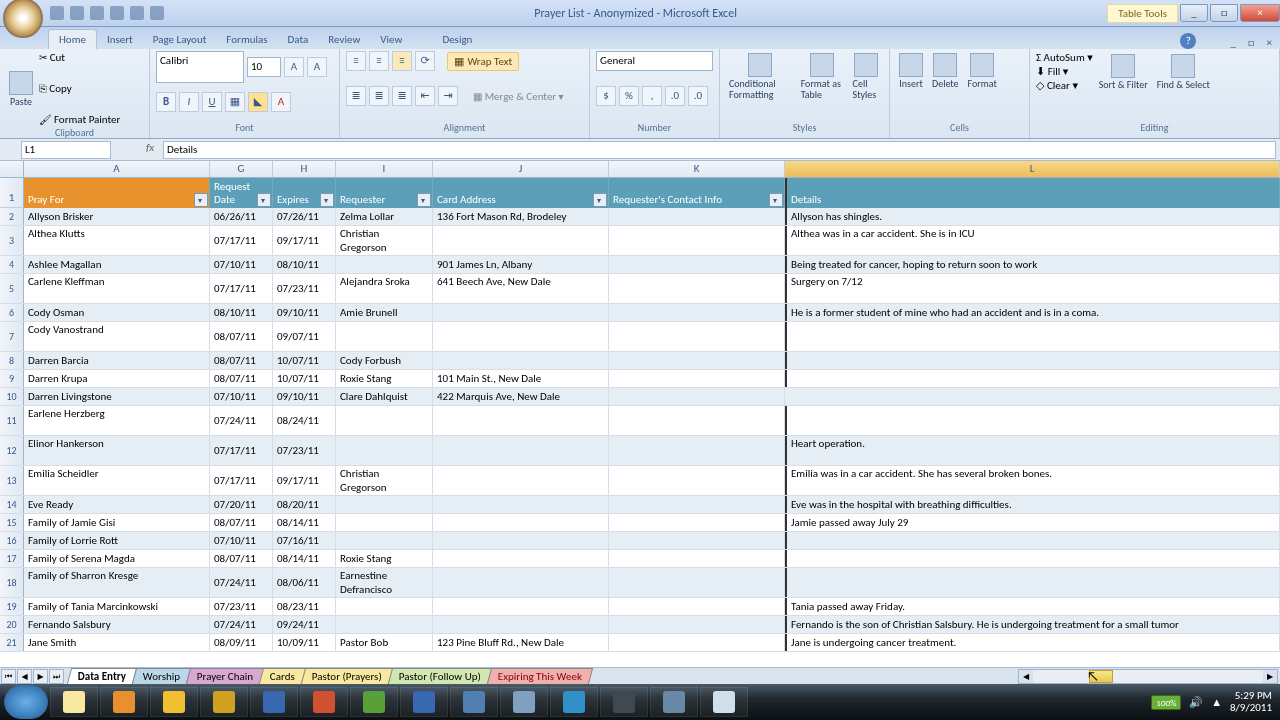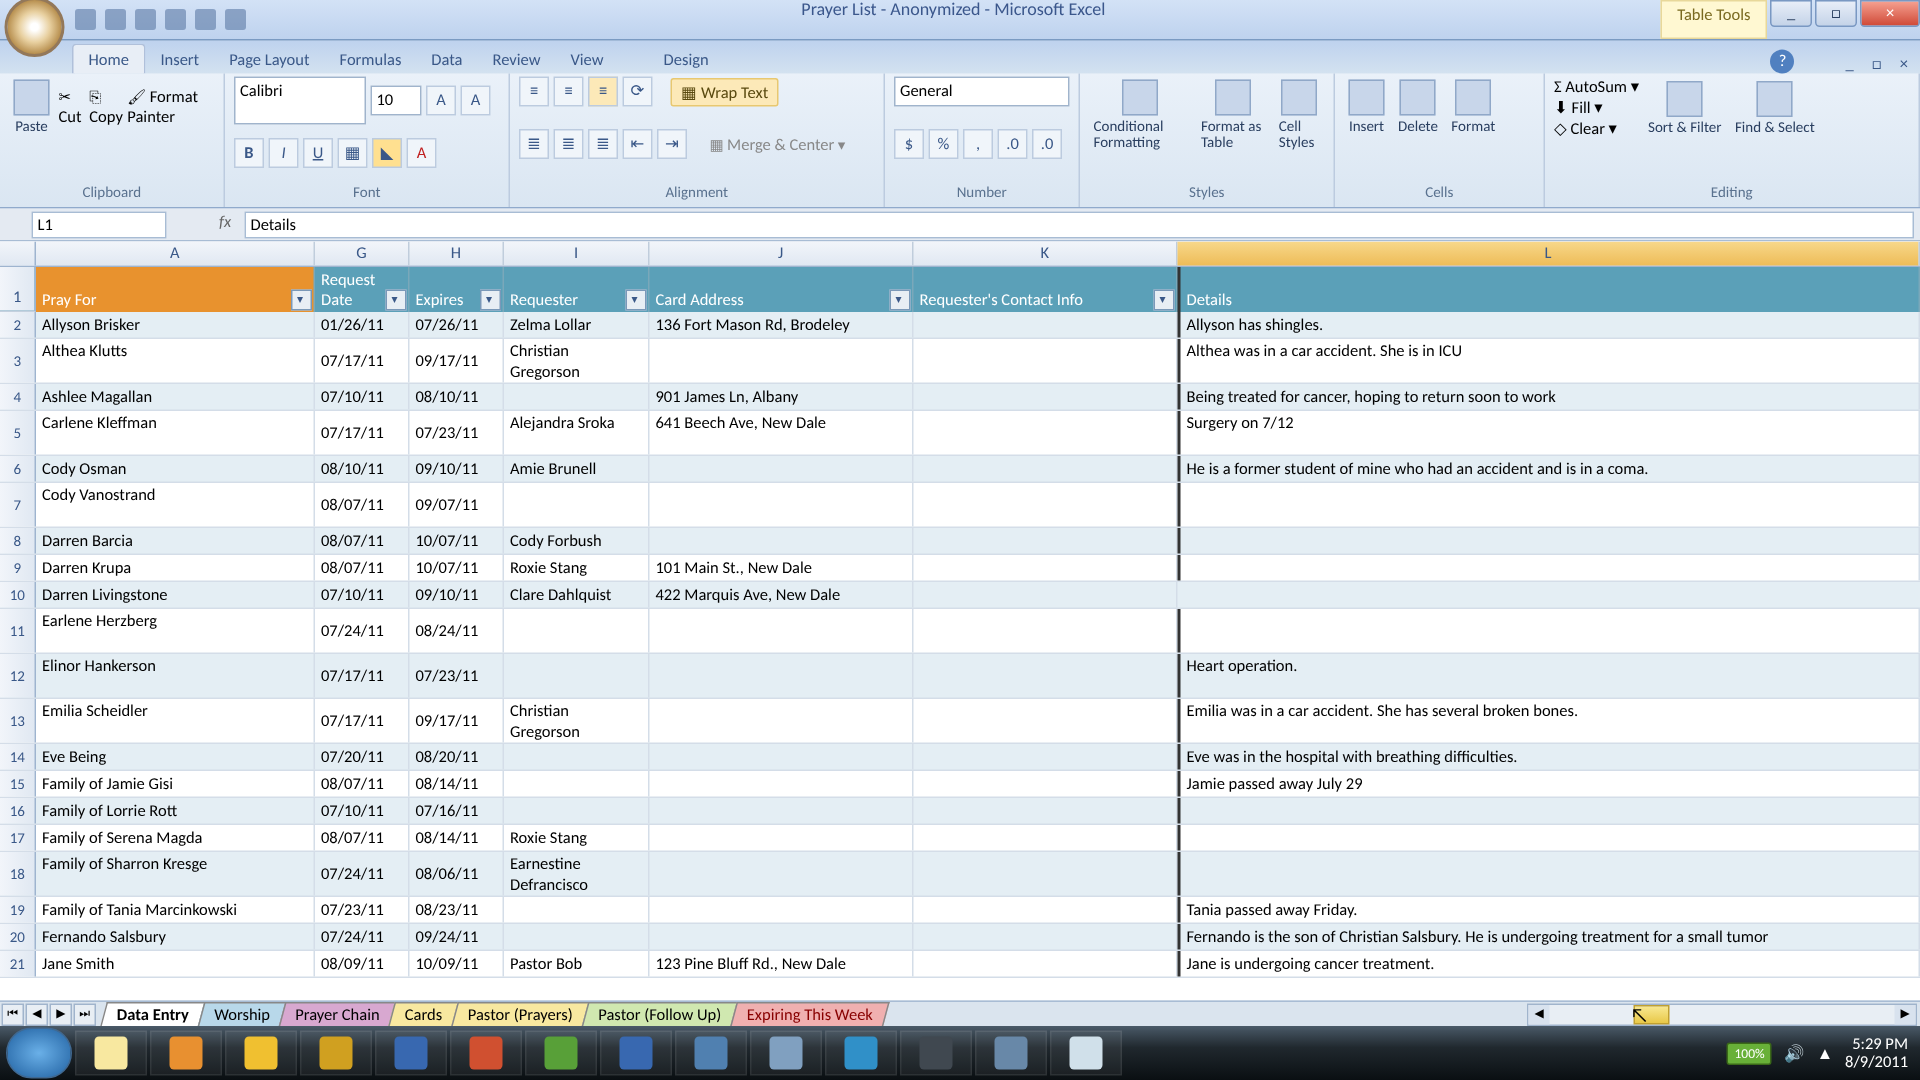--- a/index.html
+++ b/index.html
@@ -1,18 +1,18 @@
 <!DOCTYPE html>
 <html><head>
 <meta charset="utf-8">
 <style>
 *{box-sizing:border-box;margin:0;padding:0;font-family:Calibri,Tahoma,sans-serif;font-size:11px;user-select:none}
 body{width:1280px;height:720px;overflow:hidden;background:#d8e4f0}
 
-.titlebar{height:27px;background:linear-gradient(#d3e2f6,#bed2ee);display:flex;position:relative;border-bottom:1px solid #7a9ac2}
+.titlebar{height:27px;background:linear-gradient(#d3e2f6,#bed2ee);display:flex;align-items:center;position:relative;border-bottom:1px solid #7a9ac2}
 .office-btn{width:40px;height:40px;position:absolute;top:-2px;left:3px;border-radius:50%;background:radial-gradient(#fff 10%,#e8d0a0 40%,#b89050 70%);border:2px solid #93785a;z-index:10}
 .qat{margin-left:50px;display:flex;gap:6px;align-items:center}
 .qat span{width:14px;height:14px;background:#5b7aa5;border-radius:2px;opacity:.6}
 .title-text{flex:1;text-align:center;color:#3b578c;font-size:12px}
 .table-tools{background:#fff8d2;border:1px solid #e8d89a;padding:2px 10px;font-size:11px;color:#7a6a20}
 .winbtns{display:flex;margin-left:auto}
 .winbtn{width:28px;height:18px;background:linear-gradient(#e8eef8,#c4d3e8);border:1px solid #7a98c2;margin-left:2px;text-align:center;line-height:15px;color:#2a3f60;border-radius:0 0 3px 3px}
 .winbtn.close{background:linear-gradient(#f5a090,#d04a38);color:#fff;width:40px}
 
 .tabs{height:22px;display:flex;align-items:flex-end;padding-left:48px;background:linear-gradient(#bed2ee,#d3e2f0)}
@@ -124,21 +124,21 @@
   <div class="mini">×</div>
 </div>
 
 <div class="ribbon">
   <div class="group" style="width:150px">
     <div class="glb">
       <div class="bigbtn">
           <div class="ico"></div>
           <div class="lbl">Paste</div>
         </div>
-      <div style="display:flex;flex-direction:row;gap:2px">
+      <div style="display:flex;flex-direction:column;gap:18px">
         <div style="font-size:10px">✂ <span>Cut</span></div>
         <div style="font-size:10px">⎘ <span>Copy</span></div>
         <div style="font-size:10px">🖌 <span>Format Painter</span></div>
       </div>
     </div>
     <div class="group-label">Clipboard</div>
   </div>
   <div class="group" style="width:190px">
     <div class="glb">
         <div class="font-sel">Calibri</div>
@@ -295,21 +295,21 @@
         <div class="dd"></div>
       </div>
     <div class="th cL">
         <span>Details</span>
       </div>
   </div>
   <div class="rows" id="grid-rows">
       <div class="row">
         <div class="rh">2</div>
         <div class="cell cA">Allyson Brisker</div>
-        <div class="cell cG">01/26/11</div>
+        <div class="cell cG">06/26/11</div>
         <div class="cell cH">07/26/11</div>
         <div class="cell cI">Zelma Lollar</div>
         <div class="cell cJ">136 Fort Mason Rd, Brodeley</div>
         <div class="cell cK"></div>
         <div class="cell cL">Allyson has shingles.</div>
       </div>
       <div class="row tall">
         <div class="rh">3</div>
         <div class="cell cA">Althea Klutts</div>
         <div class="cell cG">07/17/11</div>
@@ -413,21 +413,21 @@
         <div class="cell cA">Emilia Scheidler</div>
         <div class="cell cG">07/17/11</div>
         <div class="cell cH">09/17/11</div>
         <div class="cell cI">Christian Gregorson</div>
         <div class="cell cJ"></div>
         <div class="cell cK"></div>
         <div class="cell cL">Emilia was in a car accident. She has several broken bones.</div>
       </div>
       <div class="row">
         <div class="rh">14</div>
-        <div class="cell cA">Eve Being</div>
+        <div class="cell cA">Eve Ready</div>
         <div class="cell cG">07/20/11</div>
         <div class="cell cH">08/20/11</div>
         <div class="cell cI"></div>
         <div class="cell cJ"></div>
         <div class="cell cK"></div>
         <div class="cell cL">Eve was in the hospital with breathing difficulties.</div>
       </div>
       <div class="row">
         <div class="rh">15</div>
         <div class="cell cA">Family of Jamie Gisi</div>

